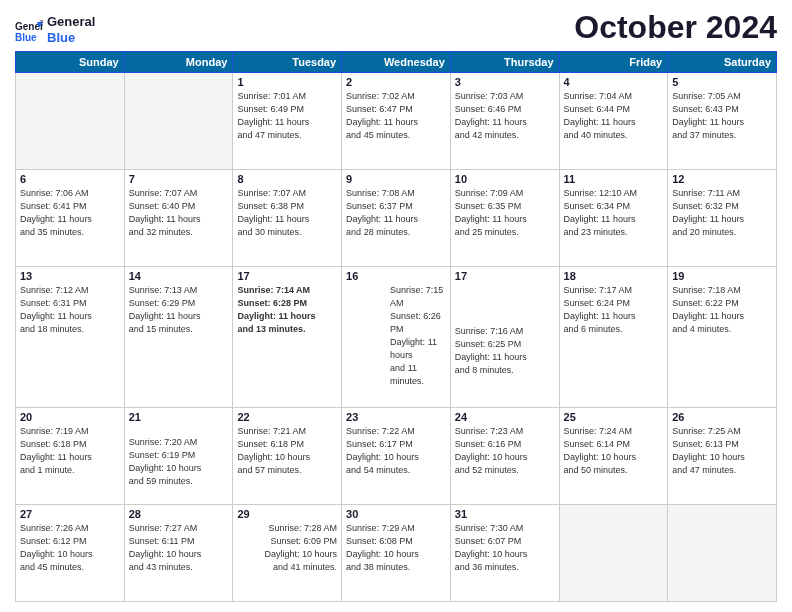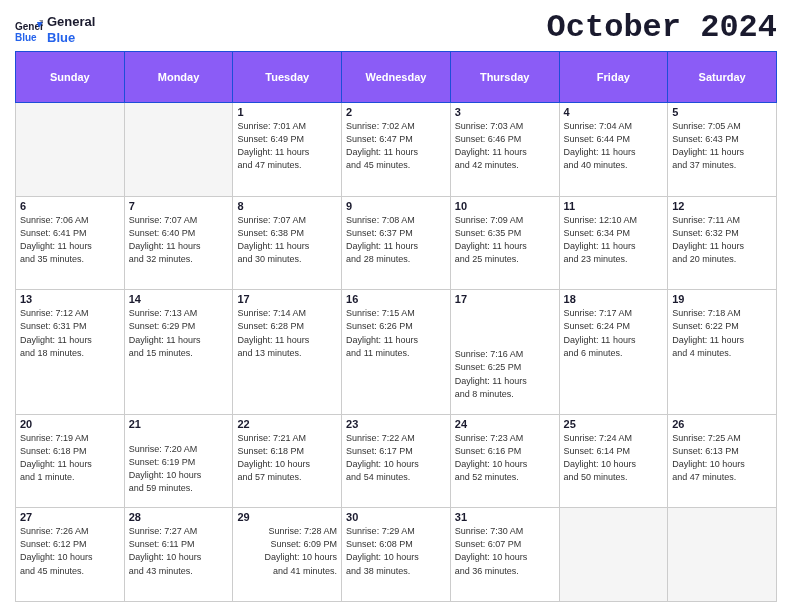--- a/index.html
+++ b/index.html
@@ -28,46 +28,45 @@
       align-items: center;
       margin-top: 4px;
     }
     .logo-icon {
       width: 28px;
       height: 28px;
       margin-right: 4px;
     }
     .title-block {
       text-align: right;
-      font-family: Liberation Mono, monospace;
     }
     .month-title {
       font-size: 32px;
       font-weight: bold;
       color: #1a1a2e;
       line-height: 1.1;
     }
     .location {
       font-size: 13px;
       color: #444;
     }
     .calendar {
       flex: 1;
       border: 1px solid #ccc;
       border-collapse: collapse;
       width: 100%;
       table-layout: fixed;
     }
     .calendar th {
-      background: #8b5cf6;
+      background: #0369a1;
       color: #fff;
       font-size: 11px;
       font-weight: bold;
-      padding: 19px 5px;
-      text-align: center;
+      padding: 4px 5px;
+      text-align: right;
       border: 1px solid #1d4ed8;
     }
     .calendar td {
       vertical-align: top;
       border: 1px solid #ccc;
       padding: 3px 4px;
       font-size: 9px;
       color: #222;
       background: #fff;
       height: 86px;
@@ -227,28 +226,28 @@
           </td>
           <td>
             <span class="day-num">14</span>
             <div class="day-info" style="white-space: pre-line;">Sunrise: 7:13 AM
 Sunset: 6:29 PM
 Daylight: 11 hours
 and 15 minutes.</div>
           </td>
           <td>
             <span class="day-num">17</span>
-            <div class="day-info" style="white-space: pre-line;">Sunrise: 7:14 AM
+            <div class="day-info" style="white-space: pre-line; font-weight: bold;">Sunrise: 7:14 AM
 Sunset: 6:28 PM
 Daylight: 11 hours
 and 13 minutes.</div>
           </td>
           <td>
             <span class="day-num">16</span>
-            <div class="day-info" style="white-space: pre-line;">Sunrise: 7:15 AM
+            <div class="day-info" style="white-space: pre-line; margin-left: 44px;">Sunrise: 7:15 AM
 Sunset: 6:26 PM
 Daylight: 11 hours
 and 11 minutes.</div>
           </td>
           <td>
             <span class="day-num">17</span>
             <div class="day-info" style="white-space: pre-line; margin-top: 43px;">Sunrise: 7:16 AM
 Sunset: 6:25 PM
 Daylight: 11 hours
 and 8 minutes.</div>

